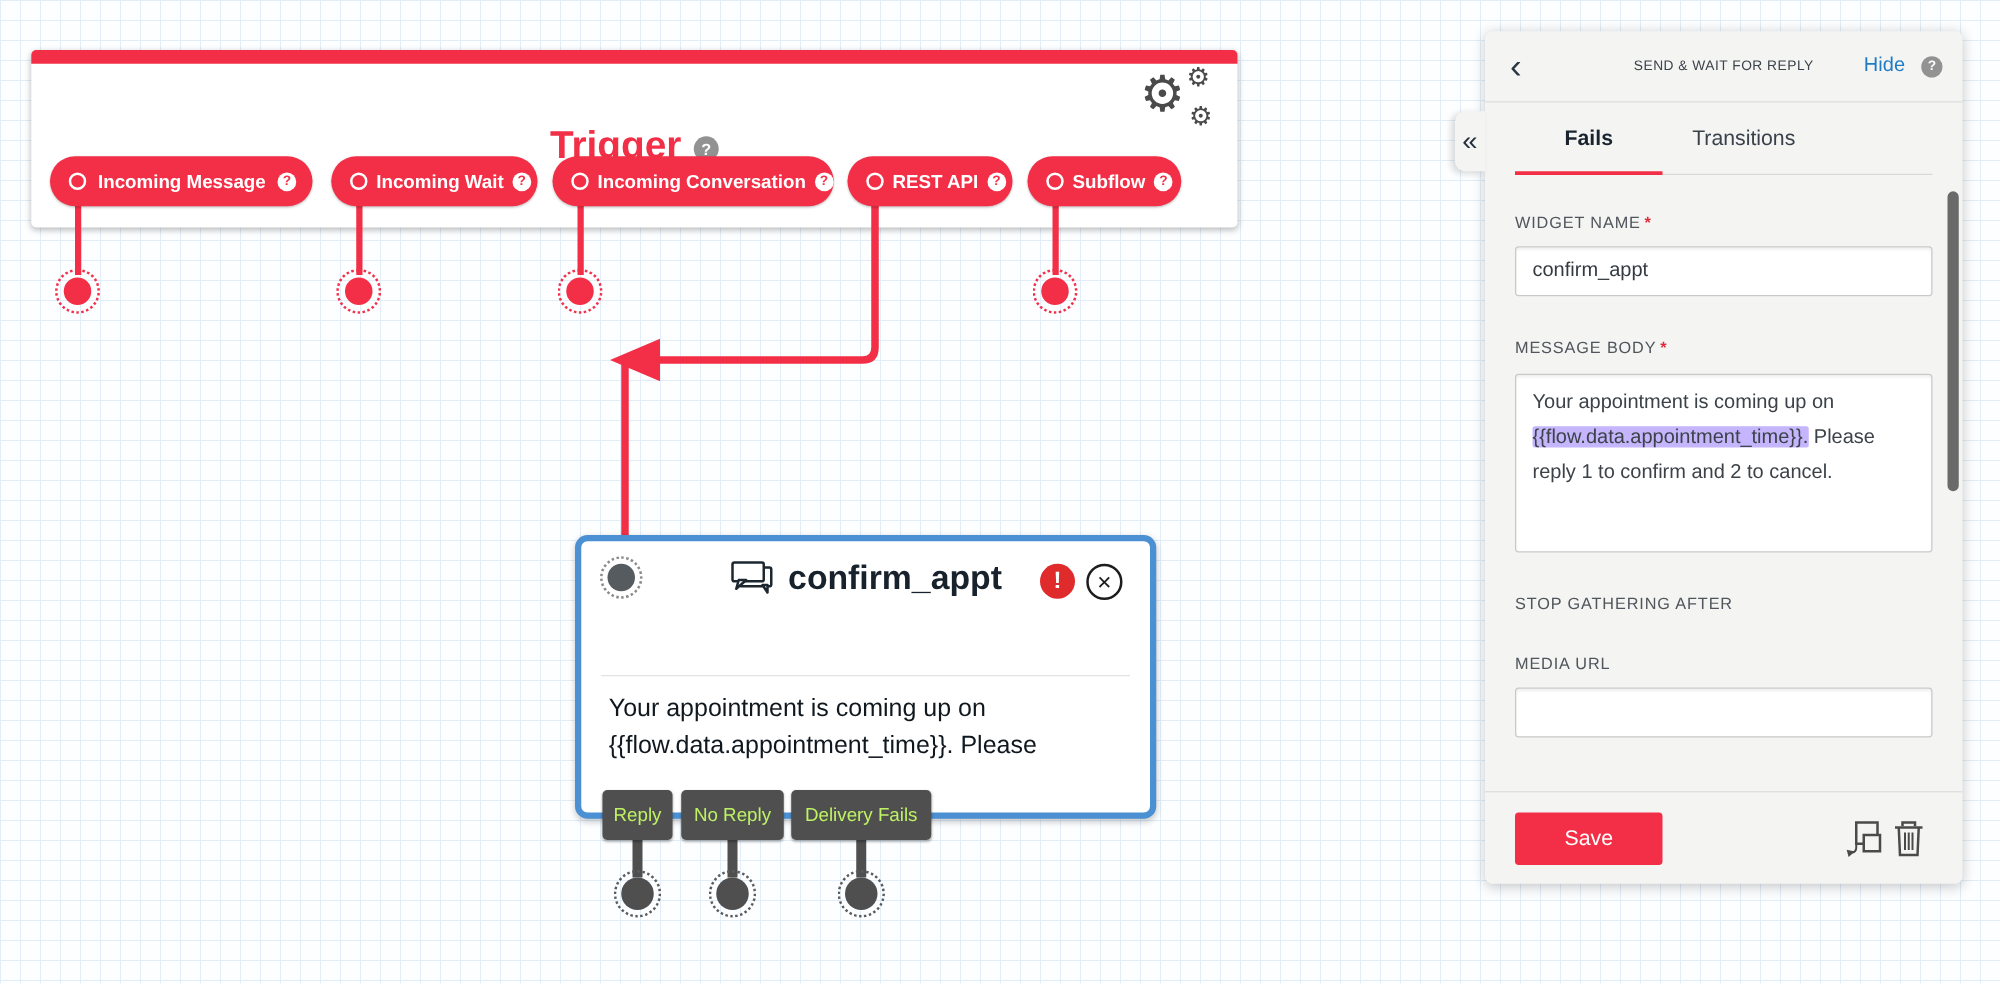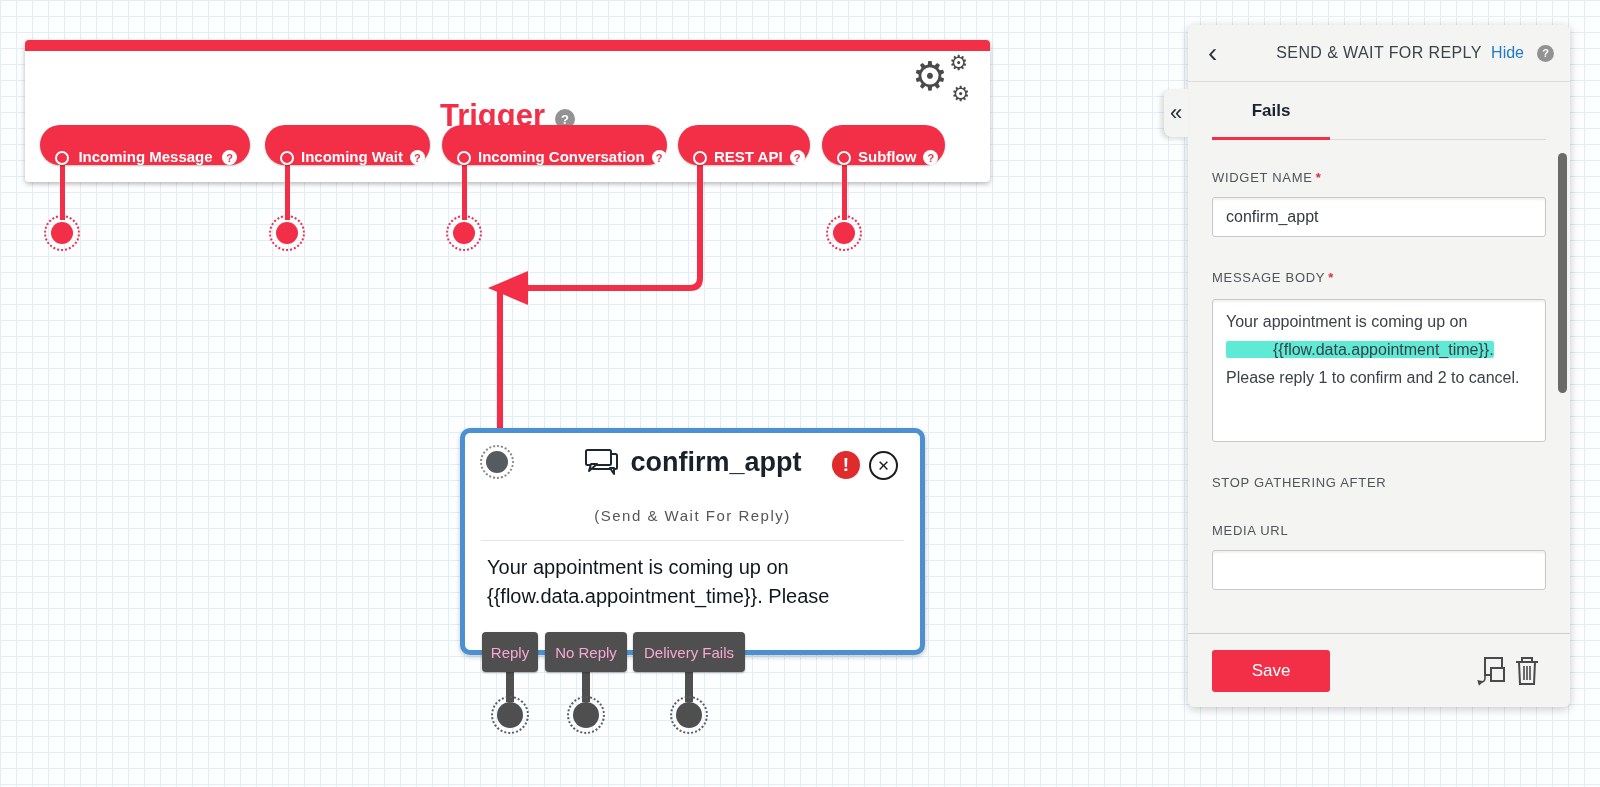--- a/index.html
+++ b/index.html
@@ -36,21 +36,21 @@
   .help-badge.sm { width: 17px; height: 17px; font-size: 11px; }
   .gears { position: absolute; right: 22px; top: 14px; width: 56px; height: 50px; color: #4a4a4a; }
   .gear-main { position: absolute; left: 0; top: 2px; font-size: 40px; line-height: 1; }
   .gear-small { position: absolute; font-size: 21px; line-height: 1; }
   .gear-small.tr { right: 0; top: -2px; }
   .gear-small.br { right: -2px; bottom: 0; }
 
   
   .pill {
     position: absolute; top: 125px; height: 40px; border-radius: 20px;
-    background: #f22f46; color: #fff; display: flex; align-items: flex-end;
+    background: #f22f46; color: #fff; display: flex; align-items: center;
     padding: 0 13px 0 15px; font-size: 15px; font-weight: 600; z-index: 3;
     box-shadow: 0 1px 2px rgba(0,0,0,0.25); cursor: pointer;
   }
   .pill .radio { width: 14px; height: 14px; border: 2px solid #fff; border-radius: 50%; flex: none; }
   .pill .pill-label { flex: 1; text-align: center; padding: 0 7px; white-space: nowrap; }
   .pill .pill-help {
     width: 15px; height: 15px; border-radius: 50%; background: #fff; color: #f22f46;
     font-size: 11px; font-weight: 700; display: inline-flex; align-items: center;
     justify-content: center; flex: none;
   }
@@ -90,21 +90,21 @@
     display: flex; align-items: center; justify-content: center; background: #fff; cursor: pointer;
   }
   .widget-subtitle {
     position: absolute; left: 0; right: 0; top: 74px; text-align: center;
     color: #565656; font-size: 15px; letter-spacing: 1.5px;
   }
   .widget-divider { position: absolute; left: 16px; right: 16px; top: 107px; height: 1px; background: #e4e4e4; }
   .widget-body { position: absolute; left: 22px; top: 120px; font-size: 20px; line-height: 29px; color: #10181f; }
 
   .transition-btn {
-    position: absolute; top: 632px; height: 40px; background: #4f4f4f; color: #f9a8d4;
+    position: absolute; top: 632px; height: 40px; background: #4f4f4f; color: #bef264;
     border-radius: 4px; font-size: 15px; display: flex; align-items: center;
     justify-content: center; z-index: 5; box-shadow: 0 1px 2px rgba(0,0,0,0.3); cursor: pointer;
   }
   .stem-gray { position: absolute; width: 8px; background: #4f4f4f; z-index: 4; }
   .dot-gray {
     position: absolute; width: 38px; height: 38px; border: 2px dotted #5c5c5c;
     border-radius: 50%; padding: 4px; z-index: 4; cursor: pointer;
   }
   .dot-gray .core { width: 26px; height: 26px; background: #4f4f4f; border-radius: 50%; }
 
@@ -120,21 +120,21 @@
     display: flex; align-items: center; justify-content: center;
     font-size: 22px; color: #25303b; cursor: pointer;
   }
   .panel-header {
     position: relative; height: 57px; display: flex; align-items: center;
     padding: 0 16px; border-bottom: 1px solid #dcdcdc;
   }
   .back-chevron { font-size: 28px; color: #2c3740; line-height: 1; cursor: pointer; padding: 0 4px; }
   .panel-title {
     position: absolute; left: 50%; transform: translateX(-50%);
-    font-size: 16px; color: #3d434a; font-weight: 500; letter-spacing: 0.4px; white-space: nowrap;
+    font-size: 11px; color: #3d434a; font-weight: 500; letter-spacing: 0.4px; white-space: nowrap;
   }
   .panel-header-right { margin-left: auto; display: flex; align-items: center; gap: 13px; }
   .hide-link { color: #1f7cc4; font-size: 16px; cursor: pointer; }
 
   .panel-tabs { position: relative; height: 58px; display: flex; align-items: flex-end; padding: 0 24px; }
   .tab { height: 100%; display: flex; align-items: center; justify-content: center; font-size: 17px; cursor: pointer; }
   .tab.active { font-weight: 700; color: #1a242e; }
   .tab.inactive { color: #39424b; }
   .tab-config { width: 118px; }
   .tab-transitions { width: 130px; }
@@ -150,21 +150,21 @@
   .text-input {
     margin-top: 12px; width: 100%; height: 40px; border: 1px solid #c9c9c9; border-radius: 3px;
     background: #fff; box-shadow: inset 0 2px 2px rgba(0,0,0,0.06); padding: 0 13px;
     font-size: 16px; color: #343a40; font-family: "Liberation Sans", sans-serif;
   }
   .textarea-box {
     margin-top: 14px; width: 100%; height: 143px; border: 1px solid #c9c9c9; border-radius: 3px;
     background: #fff; box-shadow: inset 0 2px 2px rgba(0,0,0,0.06); padding: 8px 13px;
     font-size: 16px; line-height: 28px; color: #3c4248; cursor: text;
   }
-  .tpl-highlight { background: #5eead4; border-radius: 2px; padding-left: 47px; }
+  .tpl-highlight { background: #c4b5fd; border-radius: 2px; }
 
   .panel-footer {
     position: absolute; left: 0; right: 0; bottom: 0; height: 74px;
     border-top: 1px solid #cfcfcf; border-radius: 0 0 6px 6px;
   }
   .save-btn {
     position: absolute; left: 24px; top: 16px; width: 118px; height: 42px;
     background: #f22f46; color: #fff; font-size: 17px; border: none; border-radius: 3px;
     font-family: "Liberation Sans", sans-serif; cursor: pointer;
   }
@@ -249,21 +249,20 @@
       <svg width="36" height="30" viewBox="0 0 36 30">
         <rect x="9" y="6" width="25" height="15" rx="1.5" fill="#fff" stroke="#1d2730" stroke-width="2"></rect>
         <polygon points="27,20 31,26 31,20" fill="#fff" stroke="#1d2730" stroke-width="2" stroke-linejoin="round"></polygon>
         <rect x="3" y="2" width="25" height="15" rx="1.5" fill="#fff" stroke="#1d2730" stroke-width="2"></rect>
         <polygon points="8,16 6,23 14,16" fill="#fff" stroke="#1d2730" stroke-width="2" stroke-linejoin="round"></polygon>
       </svg>
       <span class="widget-title">confirm_appt</span>
     </div>
     <span class="error-badge">!</span>
     <span class="close-btn">✕</span>
-    <div class="widget-subtitle">(Send &amp; Wait For Reply)</div>
     <div class="widget-divider"></div>
     <div class="widget-body">
       <div>Your appointment is coming up on</div>
       <div>{{flow.data.appointment_time}}. Please</div>
     </div>
   </div>
   <div class="widget-input-dot">
       <div class="core"></div>
     </div>
 
@@ -293,20 +292,21 @@
       <span class="back-chevron">‹</span>
       <span class="panel-title">SEND &amp; WAIT FOR REPLY</span>
       <span class="panel-header-right">
         <span class="hide-link">Hide</span>
         <span class="help-badge sm">?</span>
       </span>
     </div>
 
     <div class="panel-tabs">
       <div class="tab tab-config active">Fails</div>
+      <div class="tab tab-transitions inactive">Transitions</div>
       <div class="tabs-underline"></div>
       <div class="tabs-active-underline"></div>
     </div>
 
     <div class="panel-content">
       <div class="field-label first">
         <span>WIDGET NAME</span><span class="req">*</span>
       </div>
       <input class="text-input" type="text" value="confirm_appt" style="">
 

